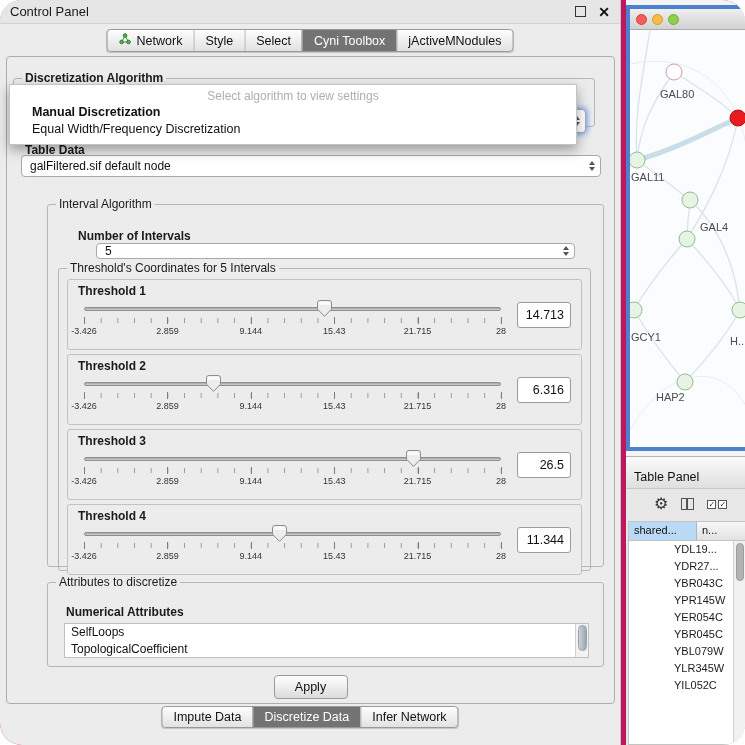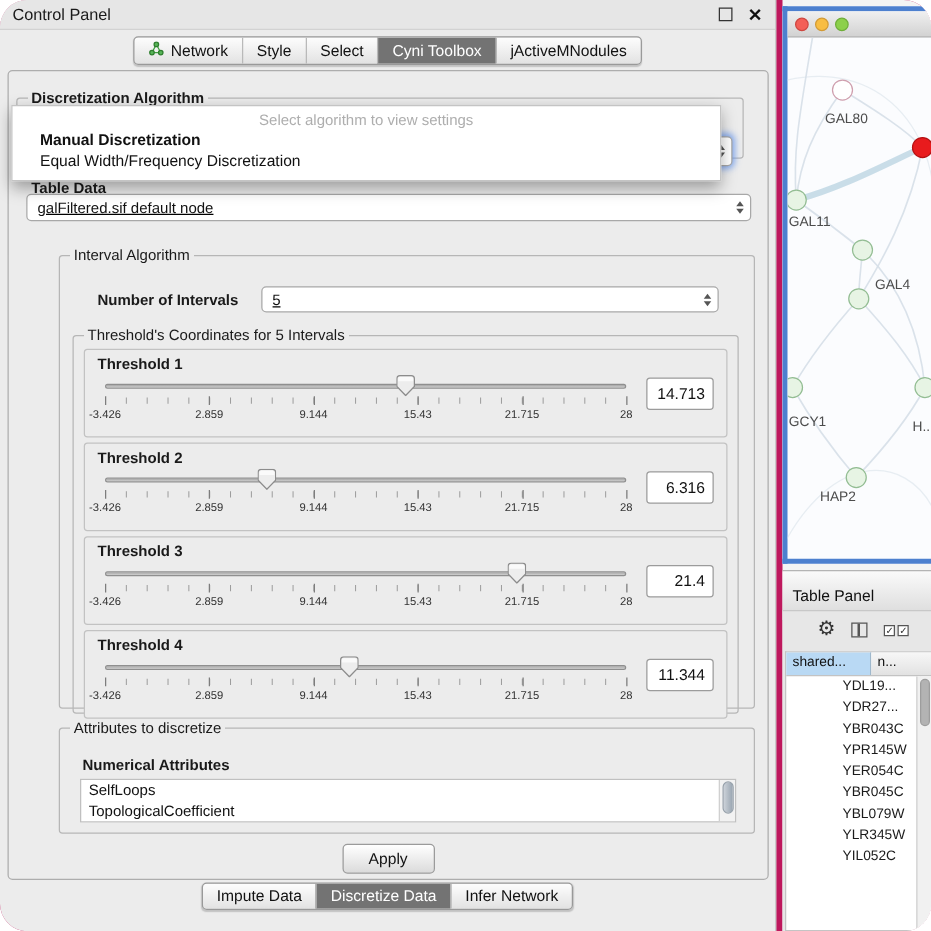--- a/index.html
+++ b/index.html
@@ -30,30 +30,30 @@
   legend.blue{color:#2a2ac8;}
 
   .algo-fs{left:6px;top:14px;width:582px;height:56px;}
   .algo-combo{position:absolute;left:10px;top:24px;right:8px;height:24px;background:#fff;border:1px solid #86a7da;border-radius:4px;box-shadow:0 0 5px 2px rgba(100,150,240,.75);display:flex;align-items:center;}
   .dropdown-popup{position:absolute;left:2px;top:27px;width:566px;background:#ffffff;border:1px solid #c4c4c4;box-shadow:0 5px 12px rgba(0,0,0,.35);padding:3px 0 6px;z-index:6;}
   .dd-placeholder{font-size:12px;color:#aeaeae;text-align:center;line-height:16px;}
   .dd-option{font-size:12.5px;color:#111;line-height:17px;padding-left:6px;margin-left:16px;}
   .dd-option.bold{font-weight:bold;}
 
   .td-label{position:absolute;left:18px;top:86px;font-size:12px;font-weight:bold;color:#1a1a1a;}
-  .combo{box-sizing:border-box;background:#fff;border:1px solid #a8a8a8;border-radius:4px;display:flex;align-items:center;text-decoration:underline;}
+  .combo{box-sizing:border-box;background:#fff;border:1px solid #a8a8a8;border-radius:4px;display:flex;align-items:center;}
   .table-combo{position:absolute;left:14px;top:98px;width:580px;height:22px;padding-left:8px;}
   .combo-value{font-size:12px;color:#111;flex:1;white-space:nowrap;overflow:hidden;}
   .combo-arrows{width:16px;display:flex;flex-direction:column;align-items:center;justify-content:center;gap:2px;align-self:stretch;}
   .combo-arrows i{width:0;height:0;border-left:3.5px solid transparent;border-right:3.5px solid transparent;display:block;}
   .combo-arrows .up{border-bottom:4px solid #555;}
   .combo-arrows .dn{border-top:4px solid #555;}
 
   .interval-fs{left:40px;top:140px;width:557px;height:370px;}
-  .noi-row{position:absolute;left:30px;top:18px;right:28px;display:flex;align-items:center;}
+  .noi-row{position:absolute;left:30px;top:18px;right:28px;display:flex;flex-direction:column;}
   .noi-label{font-size:12px;font-weight:bold;color:#1a1a1a;}
   .noi-combo{margin-left:18px;flex:1;height:21px;padding-left:8px;}
 
   .thr-fs{left:10px;top:50px;right:12px;height:310px;}
   .thr-wrap{position:absolute;left:0;right:0;top:4px;}
   .thr-box{box-sizing:border-box;border:1px solid #c2c2c2;border-radius:3px;margin:0 8px 4px;padding:4px 10px 2px;height:71px;background:#ececec;}
   .thr-label{font-size:12px;font-weight:bold;color:#1a1a1a;}
   .thr-row{display:flex;align-items:flex-start;margin-top:1px;}
   .slider{position:relative;flex:1;height:42px;margin:0 16px 0 6px;}
   .track{position:absolute;left:0;right:0;top:8px;height:4px;background:linear-gradient(#a6a6a6,#d0d0d0);border:1px solid #8f8f8f;border-radius:3px;box-sizing:border-box;}
@@ -261,21 +261,21 @@
                     <span class="tick-label" style="left: 20%;">2.859</span>
                     <span class="major" style="left: 40%;"></span>
                     <span class="tick-label" style="left: 40%;">9.144</span>
                     <span class="major" style="left: 60%;"></span>
                     <span class="tick-label" style="left: 60%;">15.43</span>
                     <span class="major" style="left: 80%;"></span>
                     <span class="tick-label" style="left: 80%;">21.715</span>
                     <span class="major" style="left: 100%;"></span>
                     <span class="tick-label" style="left: 100%;">28</span>
                   </div>
-      <div class="thr-value">21.4</div>
+      <div class="thr-value">26.5</div>
     </div>
   </div>
               <div class="thr-box">
     <div class="thr-label">Threshold 4</div>
     <div class="thr-row">
       <div class="slider">
         <div class="track"></div>
         <div class="thumb" style="left: calc(47% - 7.5px);"><svg width="15" height="17" viewBox="0 0 15 17">
                         <path d="M3 0.5 H12 Q14.5 0.5 14.5 3 V9.2 L7.5 16.4 L0.5 9.2 V3 Q0.5 0.5 3 0.5 Z" fill="#ededed" stroke="#8c8c8c"></path>
                         <path d="M3 1.5 H12 Q13.5 1.5 13.5 3 V5 H1.5 V3 Q1.5 1.5 3 1.5 Z" fill="#fafafa"></path>

